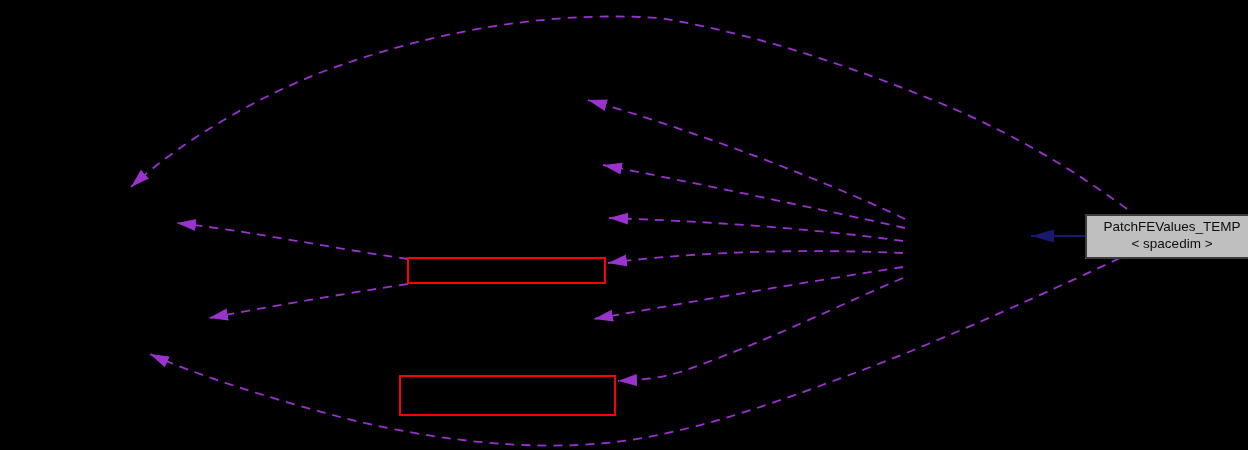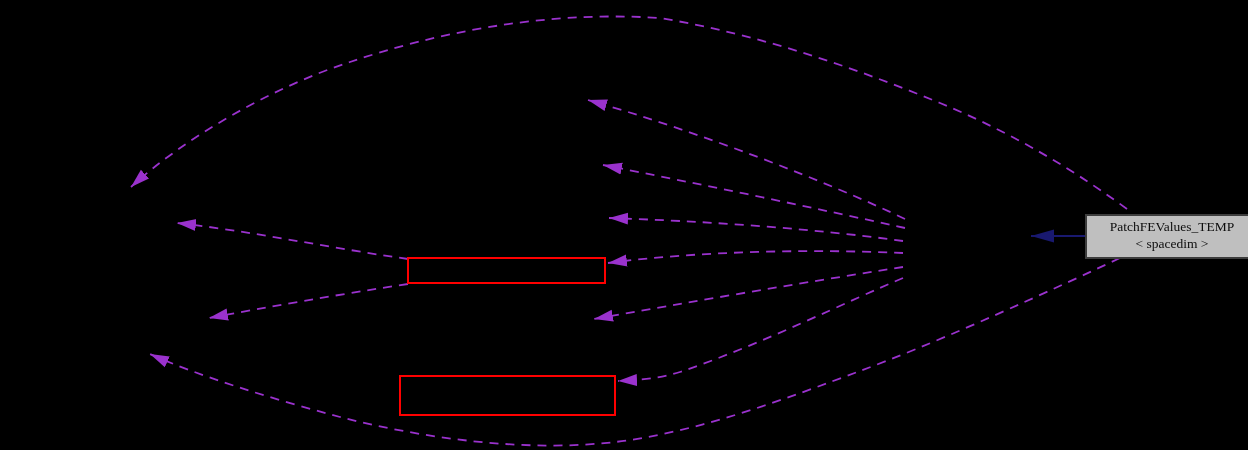--- a/index.html
+++ b/index.html
@@ -1,21 +1,21 @@
 <!DOCTYPE html>
 <html><head>
 <meta charset="utf-8">
 <style>
   html,body{margin:0;padding:0;background:#000;}
   .canvas{
     position:relative;
     width:1248px;height:450px;
     background:#000000;
     overflow:hidden;
-    font-family:Liberation Serif, serif;
+    font-family:Liberation Sans, sans-serif;
   }
   .edges{position:absolute;left:0;top:0;}
   .usage-edge{
     fill:none;
     stroke:#9a32cd;
     stroke-width:1.8;
     stroke-dasharray:9 7;
   }
   .inherit-edge{
     fill:none;

